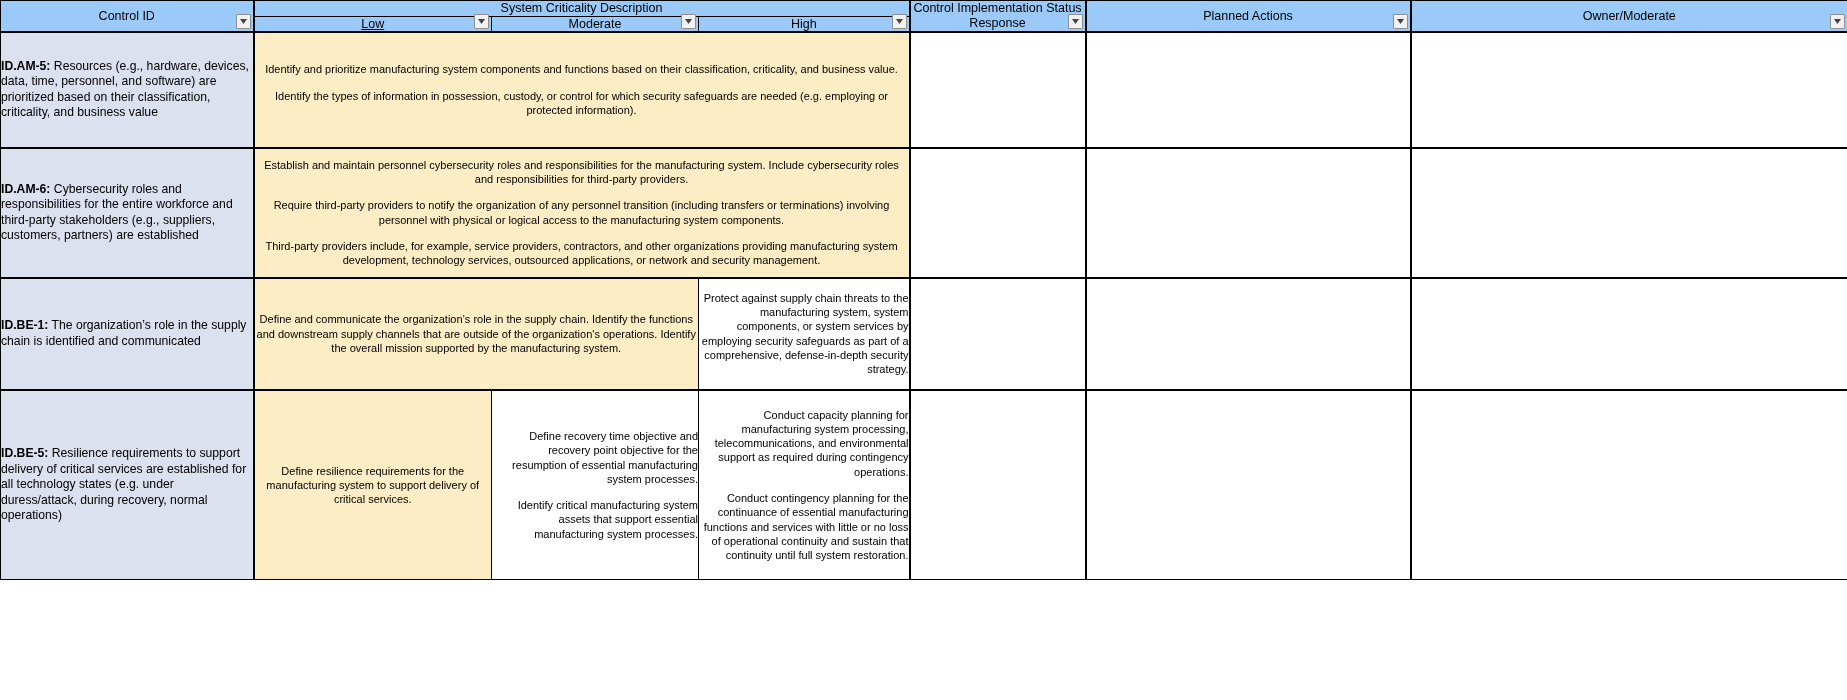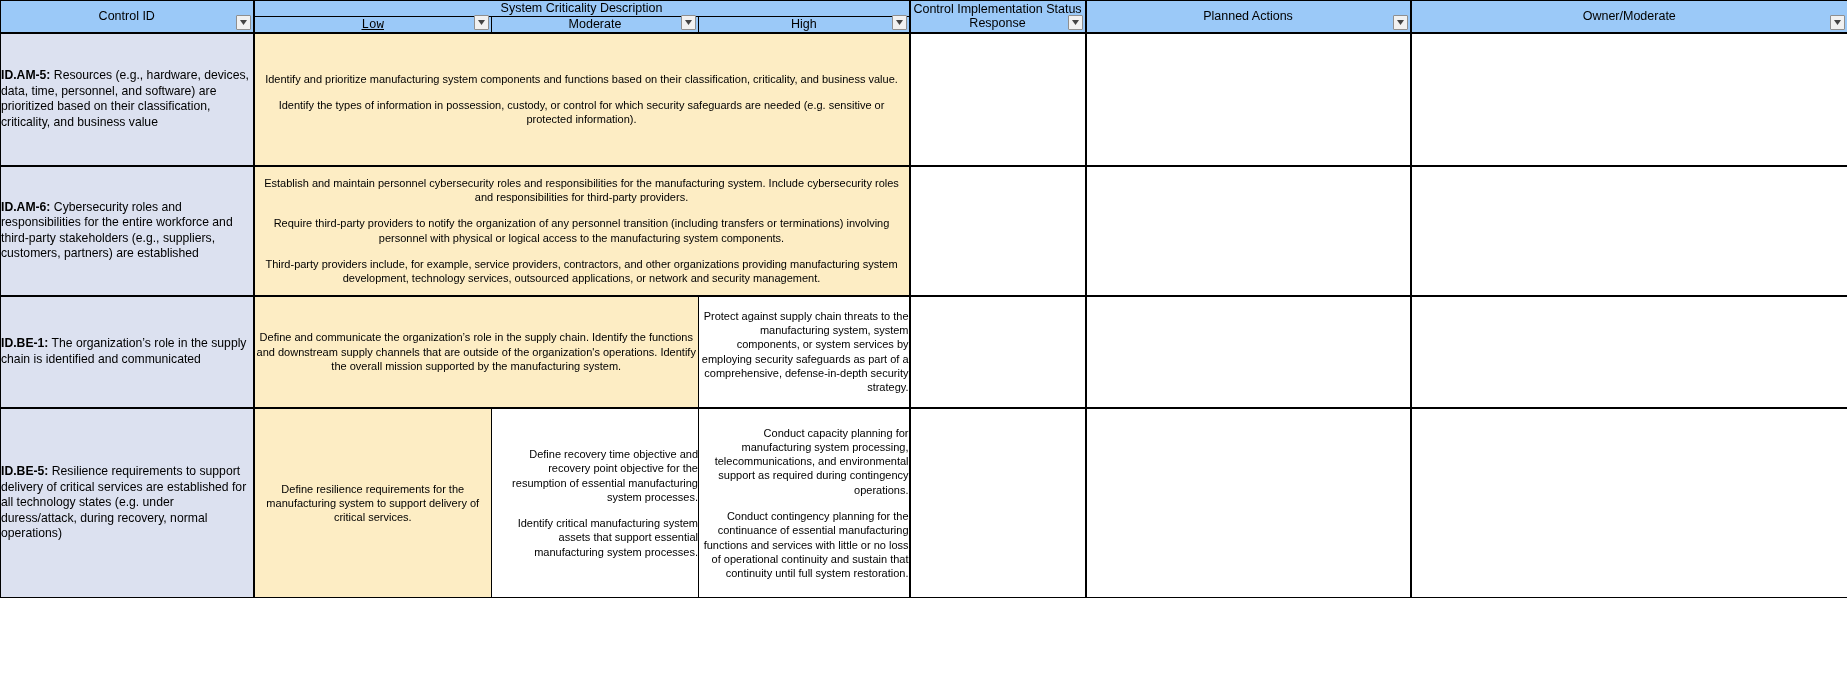--- a/index.html
+++ b/index.html
@@ -42,21 +42,21 @@
   .hdr .lbl { display: block; }
   .hdr-sub {
     background: #9BC9F8;
     color: #000000;
     font-size: 12.5px;
     font-weight: bold;
     text-align: center;
     position: relative;
     padding: 2px 16px 2px 4px;
   }
-  .hdr-sub.underline .lbl { text-decoration: underline; font-family: Liberation Mono, monospace; }
+  .hdr-sub.underline .lbl { text-decoration: underline; }
 
   
   .filter {
     position: absolute;
     right: 2px;
     bottom: 2px;
     width: 15px;
     height: 15px;
     background: #F1F1F1;
     border: 1px solid #8F8F8F;
@@ -172,27 +172,27 @@
       <th class="hdr-sub thickright">
         <span class="lbl">High</span>
         <span class="filter">
           <svg width="7" height="5" viewBox="0 0 7 5" aria-hidden="true">
             <polygon points="0,0 7,0 3.5,5" fill="#444"></polygon>
           </svg>
         </span>
       </th>
     </tr>
 
-    <tr class="rec" style="height:133px">
+    <tr class="rec" style="height:116px">
       <td class="ctrl thickright">
         <b>ID.AM-5:</b><span> Resources (e.g., hardware, devices, data, time, personnel, and software) are prioritized based on their classification, criticality, and business value</span>
       </td>
       <td class="desc fill-yellow thickright" colspan="3">
         <p>Identify and prioritize manufacturing system components and functions based on their classification, criticality, and business value.</p>
-        <p>Identify the types of information in possession, custody, or control for which security safeguards are needed (e.g. sensitive or protected information).</p>
+        <p>Identify the types of information in possession, custody, or control for which security safeguards are needed (e.g. employing or protected information).</p>
       </td>
       <td class="desc blank thickright"></td>
       <td class="desc blank thickright"></td>
       <td class="desc blank"></td>
     </tr>
 
     <tr class="rec" style="height:130px">
       <td class="ctrl thickright">
         <b>ID.AM-6:</b><span> Cybersecurity roles and responsibilities for the entire workforce and third-party stakeholders (e.g., suppliers, customers, partners) are established</span>
       </td>

